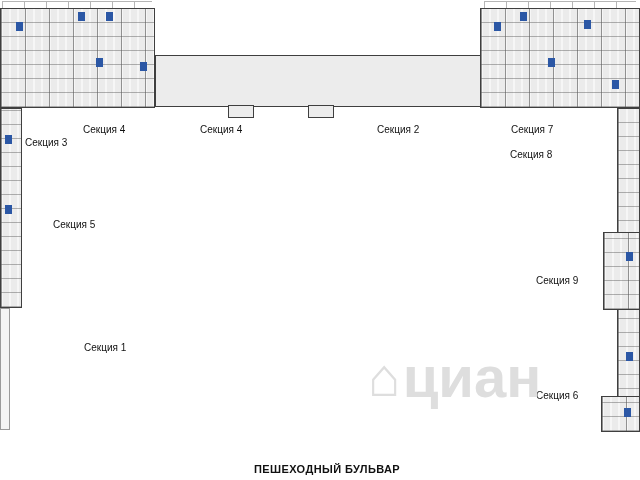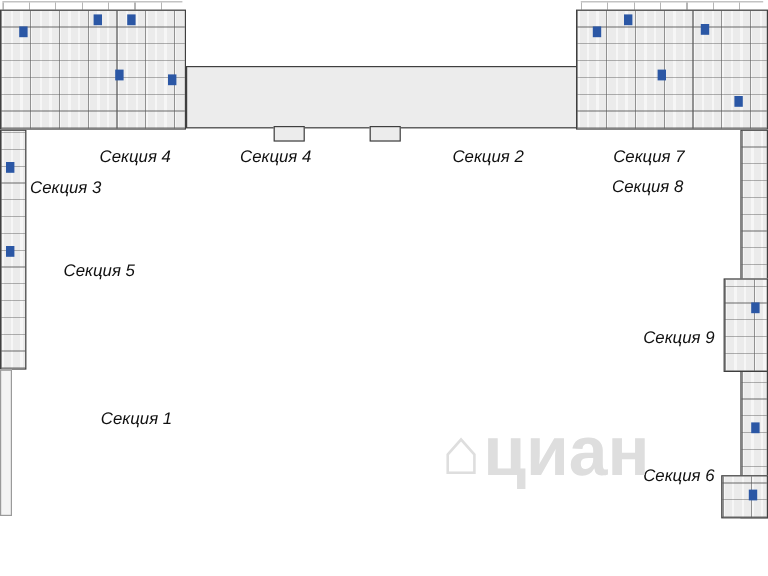--- a/index.html
+++ b/index.html
@@ -24,21 +24,21 @@
   }
   .balconies{
     position:absolute;height:8px;box-sizing:border-box;
     border-top:1px solid #b5b5b5;
     background-image:repeating-linear-gradient(90deg,#b5b5b5 0 1px, transparent 1px 22px);
   }
   .blue-mark{
     position:absolute;width:7px;height:9px;background:#2b57a5;
   }
   .sec-label{
-    position:absolute;font-size:14px;color:#111;white-space:nowrap;line-height:12px;font-style:italic;
+    position:absolute;font-size:10px;color:#111;white-space:nowrap;line-height:12px;
   }
   .street-label{
     position:absolute;left:327px;top:463px;transform:translateX(-50%);
     font-size:11px;font-weight:bold;color:#111;letter-spacing:.4px;white-space:nowrap;
   }
   .watermark{
     position:absolute;left:368px;top:348px;color:#dedede;font-weight:bold;
     font-size:58px;line-height:58px;display:flex;align-items:center;user-select:none;
   }
   .wm-icon{font-size:54px;margin-right:2px;}
@@ -73,28 +73,29 @@
   <div class="blue-mark" style="left:584px;top:20px;"></div>
   <div class="blue-mark" style="left:612px;top:80px;"></div>
   <div class="blue-mark" style="left:5px;top:135px;"></div>
   <div class="blue-mark" style="left:5px;top:205px;"></div>
   <div class="blue-mark" style="left:626px;top:252px;"></div>
   <div class="blue-mark" style="left:626px;top:352px;"></div>
   <div class="blue-mark" style="left:624px;top:408px;"></div>
 
   <div class="sec-label" style="left:53px;top:342px;margin-left:31px;">Секция 1</div>
   <div class="sec-label" style="left:53px;top:219px;">Секция 5</div>
-  <div class="sec-label" style="left:25px;top:150px;">Секция 3</div>
+  <div class="sec-label" style="left:25px;top:137px;">Секция 3</div>
   <div class="sec-label" style="left:83px;top:124px;">Секция 4</div>
   <div class="sec-label" style="left:200px;top:124px;">Секция 4</div>
   <div class="sec-label" style="left:377px;top:124px;">Секция 2</div>
   <div class="sec-label" style="left:511px;top:124px;">Секция 7</div>
   <div class="sec-label" style="left:510px;top:149px;">Секция 8</div>
   <div class="sec-label" style="left:536px;top:275px;">Секция 9</div>
   <div class="sec-label" style="left:536px;top:390px;">Секция 6</div>
 
   <div class="watermark">
     <span class="wm-icon">⌂</span>
     <span>циан</span>
   </div>
 
+  <div class="street-label">ПЕШЕХОДНЫЙ БУЛЬВАР</div>
 
 </div>
 
 </body></html>

